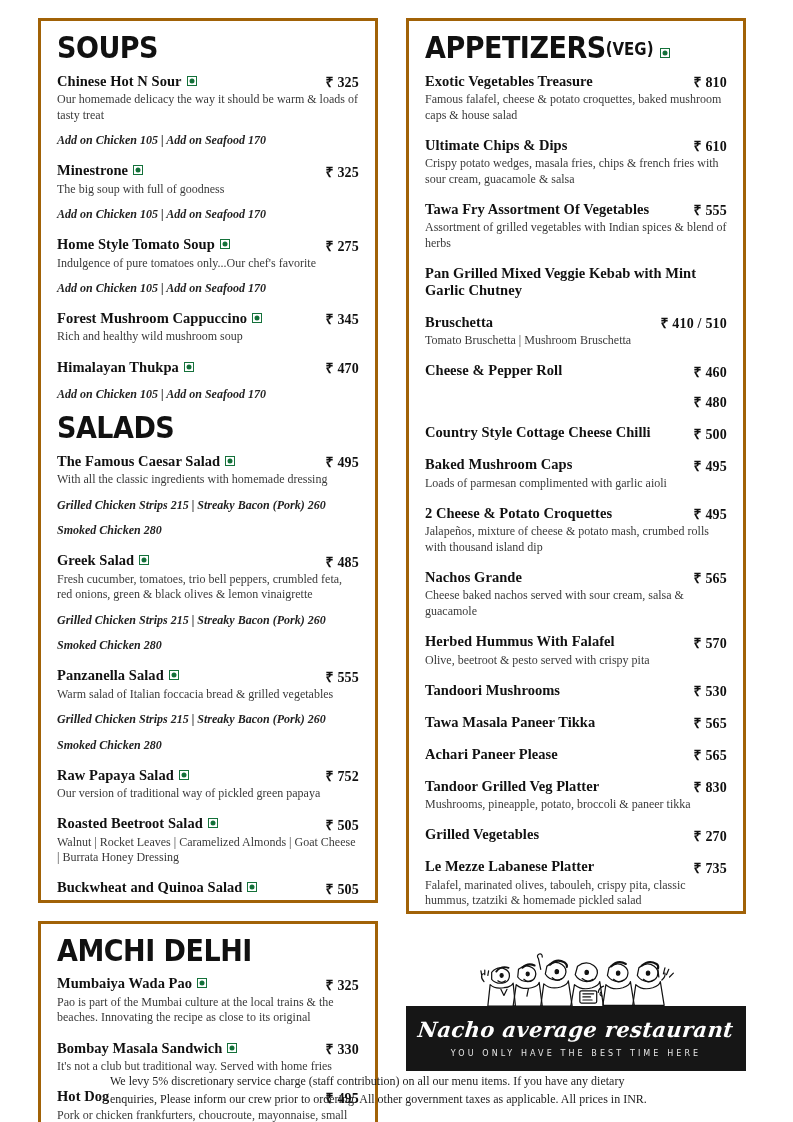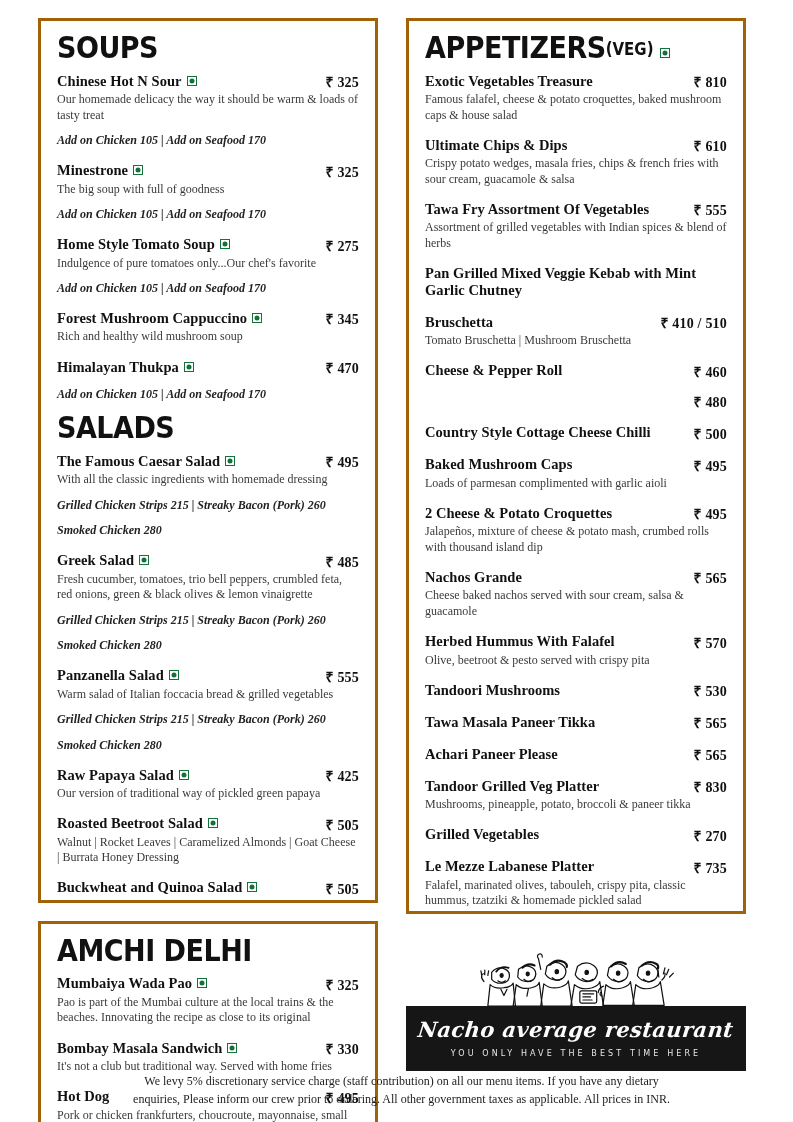--- a/index.html
+++ b/index.html
@@ -175,24 +175,23 @@
     font-family: "DejaVu Sans", sans-serif;
     font-size: 8px;
     color: #e6e6e6;
     letter-spacing: 3.1px;
     margin-top: 8px;
     text-transform: uppercase;
   }
 
   .footer {
     position: absolute;
-    left: 10px;
+    left: 4px;
     right: 0;
     bottom: 14px;
-    text-align: center;
     padding: 0 106px;
     box-sizing: border-box;
   }
   .footer-line {
     font-size: 12px;
     line-height: 1.45;
     color: #1c1c1c;
   }
 </style>
 </head>
@@ -270,21 +269,21 @@
               <div class="item-name">Panzanella Salad<span class="veg-mark"></span></div>
               <div class="item-price">₹ 555</div>
             </div>
             <div class="item-desc">Warm salad of Italian foccacia bread &amp; grilled vegetables</div>
             <div class="item-addon">Grilled Chicken Strips 215 | Streaky Bacon (Pork) 260</div>
             <div class="item-addon">Smoked Chicken 280</div>
           </div>
           <div class="item">
             <div class="item-head">
               <div class="item-name">Raw Papaya Salad<span class="veg-mark"></span></div>
-              <div class="item-price">₹ 425</div>
+              <div class="item-price">₹ 752</div>
             </div>
             <div class="item-desc">Our version of traditional way of pickled green papaya</div>
           </div>
           <div class="item">
             <div class="item-head">
               <div class="item-name">Roasted Beetroot Salad<span class="veg-mark"></span></div>
               <div class="item-price">₹ 505</div>
             </div>
             <div class="item-desc">Walnut | Rocket Leaves | Caramelized Almonds | Goat Cheese | Burrata Honey Dressing</div>
           </div>

